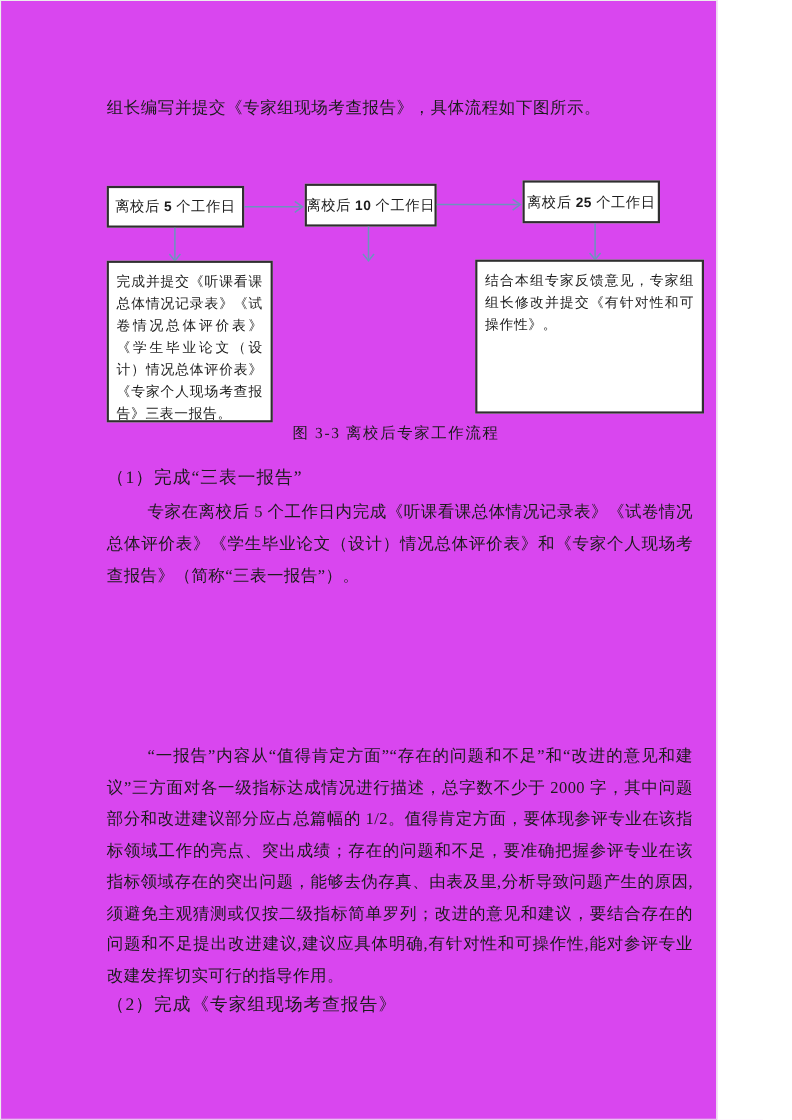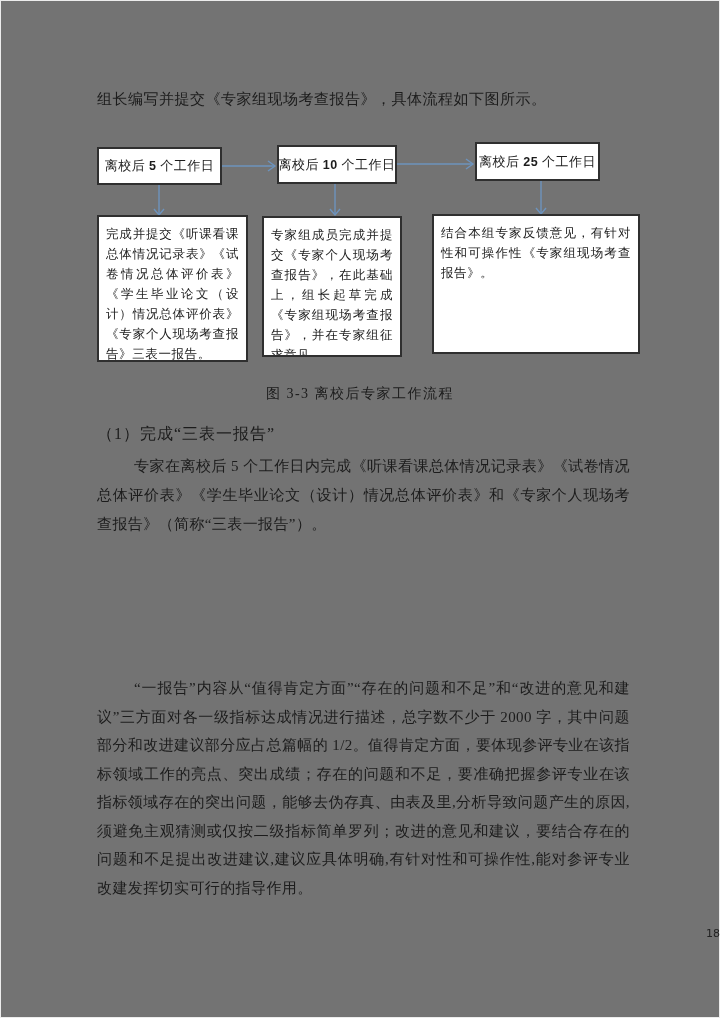--- a/index.html
+++ b/index.html
@@ -1,41 +1,41 @@
 <!DOCTYPE html>
 <html><head>
 <meta charset="utf-8">
 <style>
   html, body { margin: 0; padding: 0; background: #ffffff; }
   .page {
     position: relative;
-    width: 720px;
+    width: 652px;
     height: 1018px;
-    background: #737373;
+    background: #d946ef;
     box-shadow: inset 0 0 0 1px #ececec;
     font-family: "Liberation Serif", "DejaVu Serif", serif;
     color: #1c1c1c;
     overflow: hidden;
   }
   * { box-sizing: border-box; }
 
   .intro {
     position: absolute;
     left: 97px; top: 88px;
     width: 533px;
     font-size: 15px;
     line-height: 22px;
     letter-spacing: 0.5px;
     margin: 0;
   }
 
   
   .flowchart {
     position: absolute;
-    left: 90px; top: 142px;
+    left: 90px; top: 164px;
     width: 560px; height: 225px;
   }
   .tbox {
     position: absolute;
     border: 2px solid #2f2f2f;
     background: #fff;
     display: flex;
     align-items: center;
     justify-content: center;
     font-size: 13px;
@@ -153,27 +153,27 @@
     <svg class="arrow arrow-v2" width="14" height="33">
       <line x1="7" y1="0" x2="7" y2="30"></line>
       <polyline points="2,25 7,31 12,25"></polyline>
     </svg>
     <svg class="arrow arrow-v3" width="14" height="35">
       <line x1="7" y1="0" x2="7" y2="32"></line>
       <polyline points="2,27 7,33 12,27"></polyline>
     </svg>
 
     <div class="bbox bbox-d">完成并提交《听课看课总体情况记录表》《试卷情况总体评价表》《学生毕业论文（设计）情况总体评价表》《专家个人现场考查报告》三表一报告。</div>
-    <div class="bbox bbox-e">专家组成员完成并提交《专家个人现场考查报告》，在此基础上，组长起草完成《专家组现场考查报告》，并在专家组征求意见。</div>
-    <div class="bbox bbox-f">结合本组专家反馈意见，有针对性和可操作性《专家组现场考查报告》。</div>
+    <div class="bbox bbox-f">结合本组专家反馈意见，专家组组长修改并提交《有针对性和可操作性》。</div>
   </div>
 
   <p class="caption">图 3-3 离校后专家工作流程</p>
 
   <h3 class="heading heading-1">（1）完成“三表一报告”</h3>
 
   <p class="para para-1">专家在离校后 5 个工作日内完成《听课看课总体情况记录表》《试卷情况总体评价表》《学生毕业论文（设计）情况总体评价表》和《专家个人现场考查报告》（简称“三表一报告”）。</p>
   <p class="para para-3">“一报告”内容从“值得肯定方面”“存在的问题和不足”和“改进的意见和建议”三方面对各一级指标达成情况进行描述，总字数不少于 2000 字，其中问题部分和改进建议部分应占总篇幅的 1/2。值得肯定方面，要体现参评专业在该指标领域工作的亮点、突出成绩；存在的问题和不足，要准确把握参评专业在该指标领域存在的突出问题，能够去伪存真、由表及里,分析导致问题产生的原因,须避免主观猜测或仅按二级指标简单罗列；改进的意见和建议，要结合存在的问题和不足提出改进建议,建议应具体明确,有针对性和可操作性,能对参评专业改建发挥切实可行的指导作用。</p>
 
+  <h3 class="heading heading-2">（2）完成《专家组现场考查报告》</h3>
 
   <div class="pagenum">18</div>
 
 </div>
 
 </body></html>

